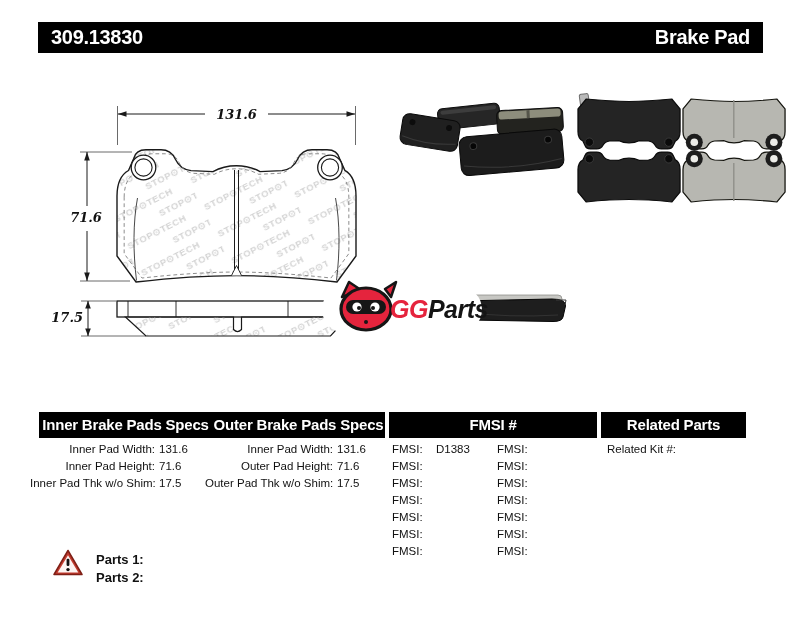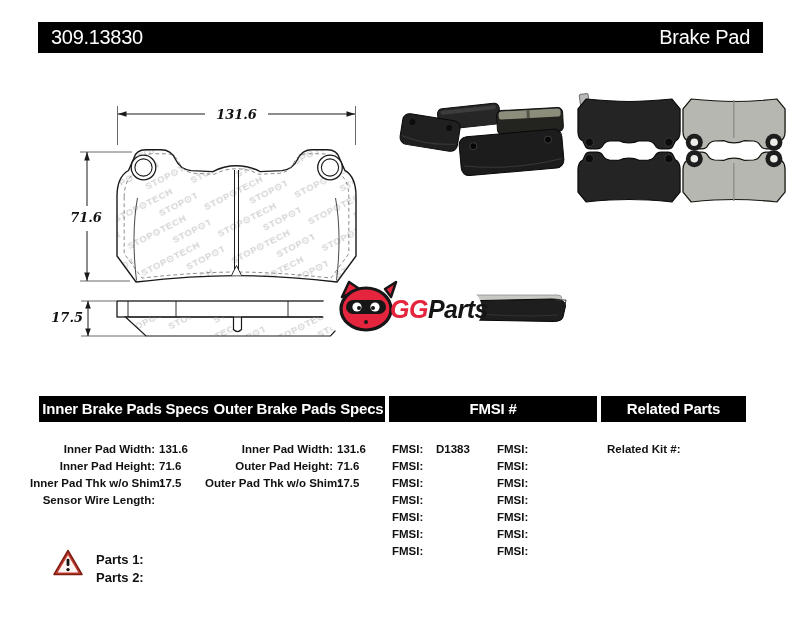--- a/index.html
+++ b/index.html
@@ -12,43 +12,43 @@
   .page{
     position:relative;width:800px;height:619px;background:#ffffff;overflow:hidden;
     font-family:"Liberation Sans",sans-serif;color:var(--ink);
   }
   
   .topbar{
     position:absolute;left:38px;top:22px;width:725px;height:31px;
     background:var(--bar-black);color:#ffffff;
     display:flex;align-items:center;justify-content:space-between;
     box-sizing:border-box;padding:0 13px;
-    font-size:20px;font-weight:normal;letter-spacing:-0.3px;
+    font-size:20px;font-weight:bold;letter-spacing:-0.3px;
   }
   
   .gfx{position:absolute;left:0;top:80px;width:800px;height:280px;}
   .dimline{stroke:#1a1a1a;stroke-width:1;fill:none;}
   .ext{stroke:#444;stroke-width:0.8;fill:none;}
   .dimarrow{fill:#1a1a1a;}
   .dimtext{font-family:"DejaVu Serif",serif;font-style:italic;font-weight:bold;font-size:13px;fill:#111;}
   .wmtext{font-family:"Liberation Sans",sans-serif;font-weight:bold;font-size:9.5px;fill:#d3d3d3;letter-spacing:0.6px;}
   .logo-text{font-family:"Liberation Sans",sans-serif;font-weight:bold;font-style:italic;font-size:25px;letter-spacing:-0.5px;}
   .logo-gg{fill:var(--logo-red);}
   .logo-parts{fill:#141414;}
   .logo-red-fill{fill:var(--logo-red);}
   
   .bar{
-    position:absolute;top:396px;height:26px;background:var(--bar-black);color:#fff;
+    position:absolute;top:412px;height:26px;background:var(--bar-black);color:#fff;
     font-size:15px;font-weight:bold;line-height:26px;text-align:center;letter-spacing:-0.2px;
   }
   .bar-specs{left:39px;width:346px;display:flex;}
   .bar-specs .half{flex:1 1 50%;}
   .bar-fmsi{left:389px;width:208px;}
   .bar-related{left:601px;width:145px;}
-  .col{position:absolute;top:441px;font-size:11.5px;font-weight:bold;}
+  .col{position:absolute;top:441px;font-size:11.5px;font-weight:normal;}
   .spec-row{display:flex;line-height:17px;white-space:nowrap;}
   .spec-label{display:inline-block;}
   .spec-value{margin-left:4px;}
   .col-inner{left:30px;}
   .col-inner .spec-label{width:125px;text-align:right;}
   .col-outer{left:205px;}
   .col-outer .spec-label{width:128px;text-align:right;}
   .col-fmsi1{left:392px;}
   .col-fmsi2{left:497px;}
   .col-fmsi1 .spec-label,.col-fmsi2 .spec-label{width:36px;text-align:left;}
@@ -209,24 +209,20 @@
         <span class="spec-value">131.6</span>
       </div>
     <div class="spec-row">
         <span class="spec-label">Inner Pad Height:</span>
         <span class="spec-value">71.6</span>
       </div>
     <div class="spec-row">
         <span class="spec-label">Inner Pad Thk w/o Shim:</span>
         <span class="spec-value">17.5</span>
       </div>
-    <div class="spec-row">
-        <span class="spec-label">Sensor Wire Length:</span>
-        <span class="spec-value"></span>
-      </div>
   </div>
 
   <div class="col col-outer">
     <div class="spec-row">
         <span class="spec-label">Inner Pad Width:</span>
         <span class="spec-value">131.6</span>
       </div>
     <div class="spec-row">
         <span class="spec-label">Outer Pad Height:</span>
         <span class="spec-value">71.6</span>

